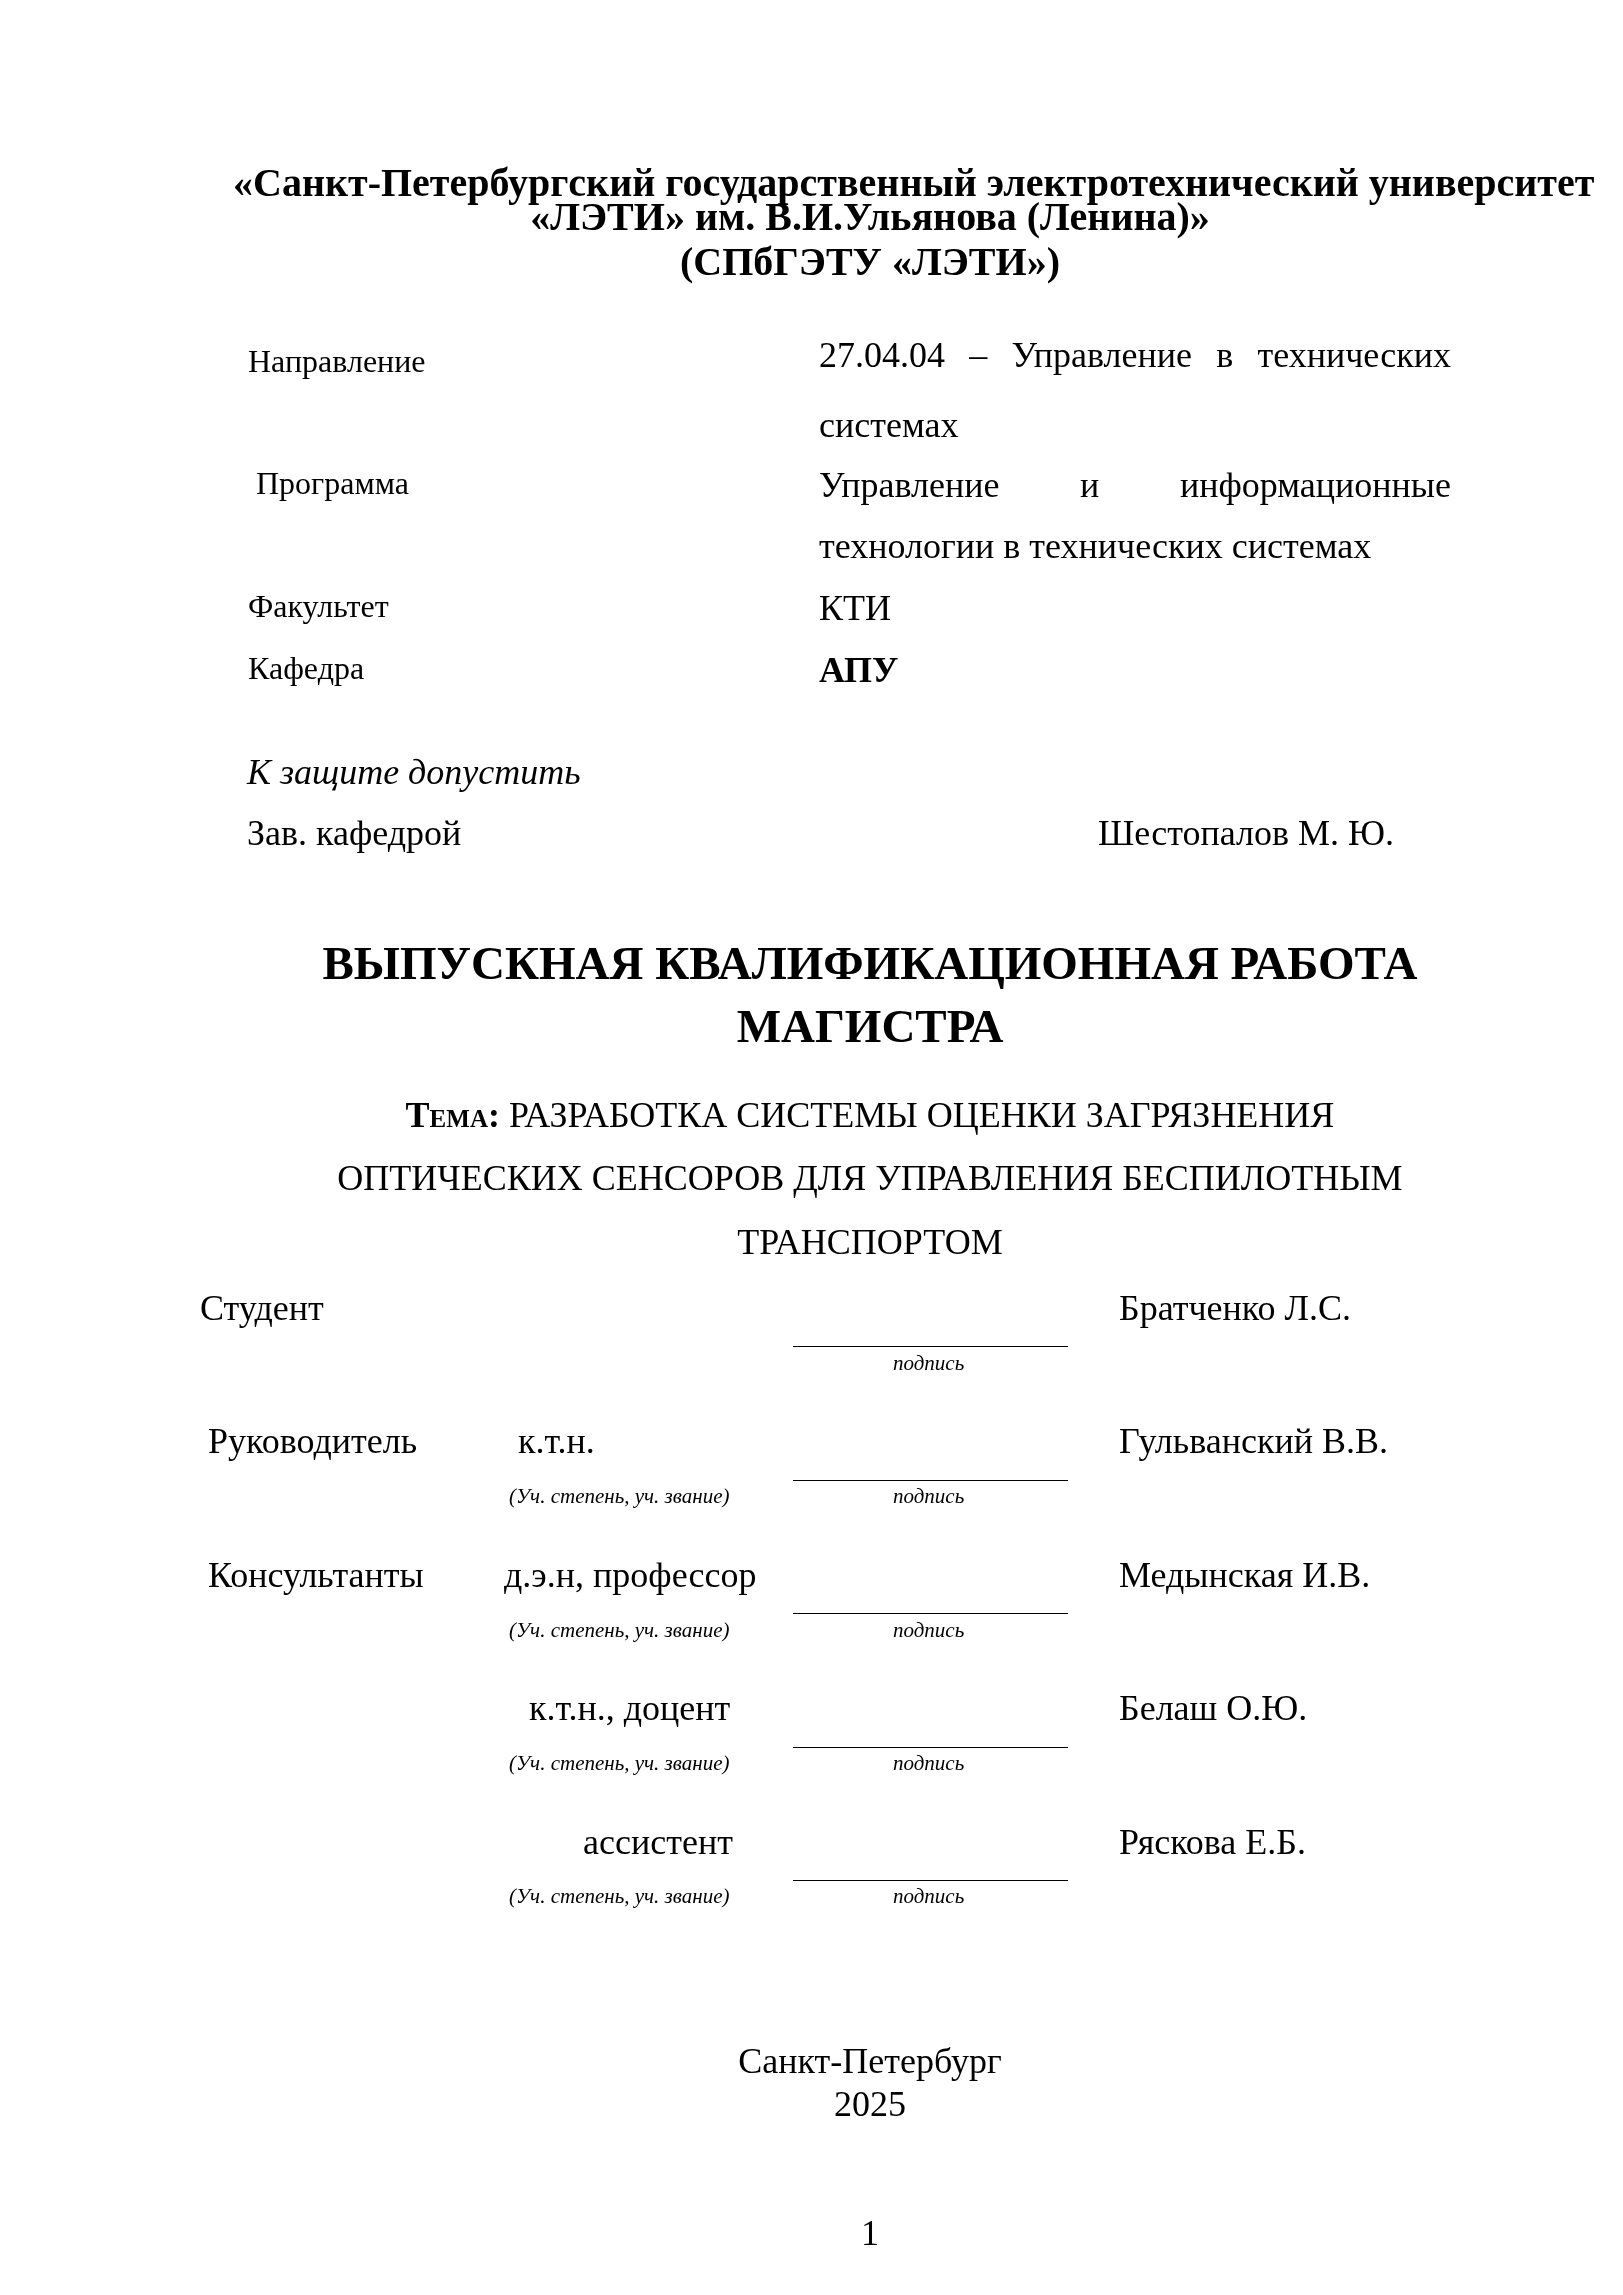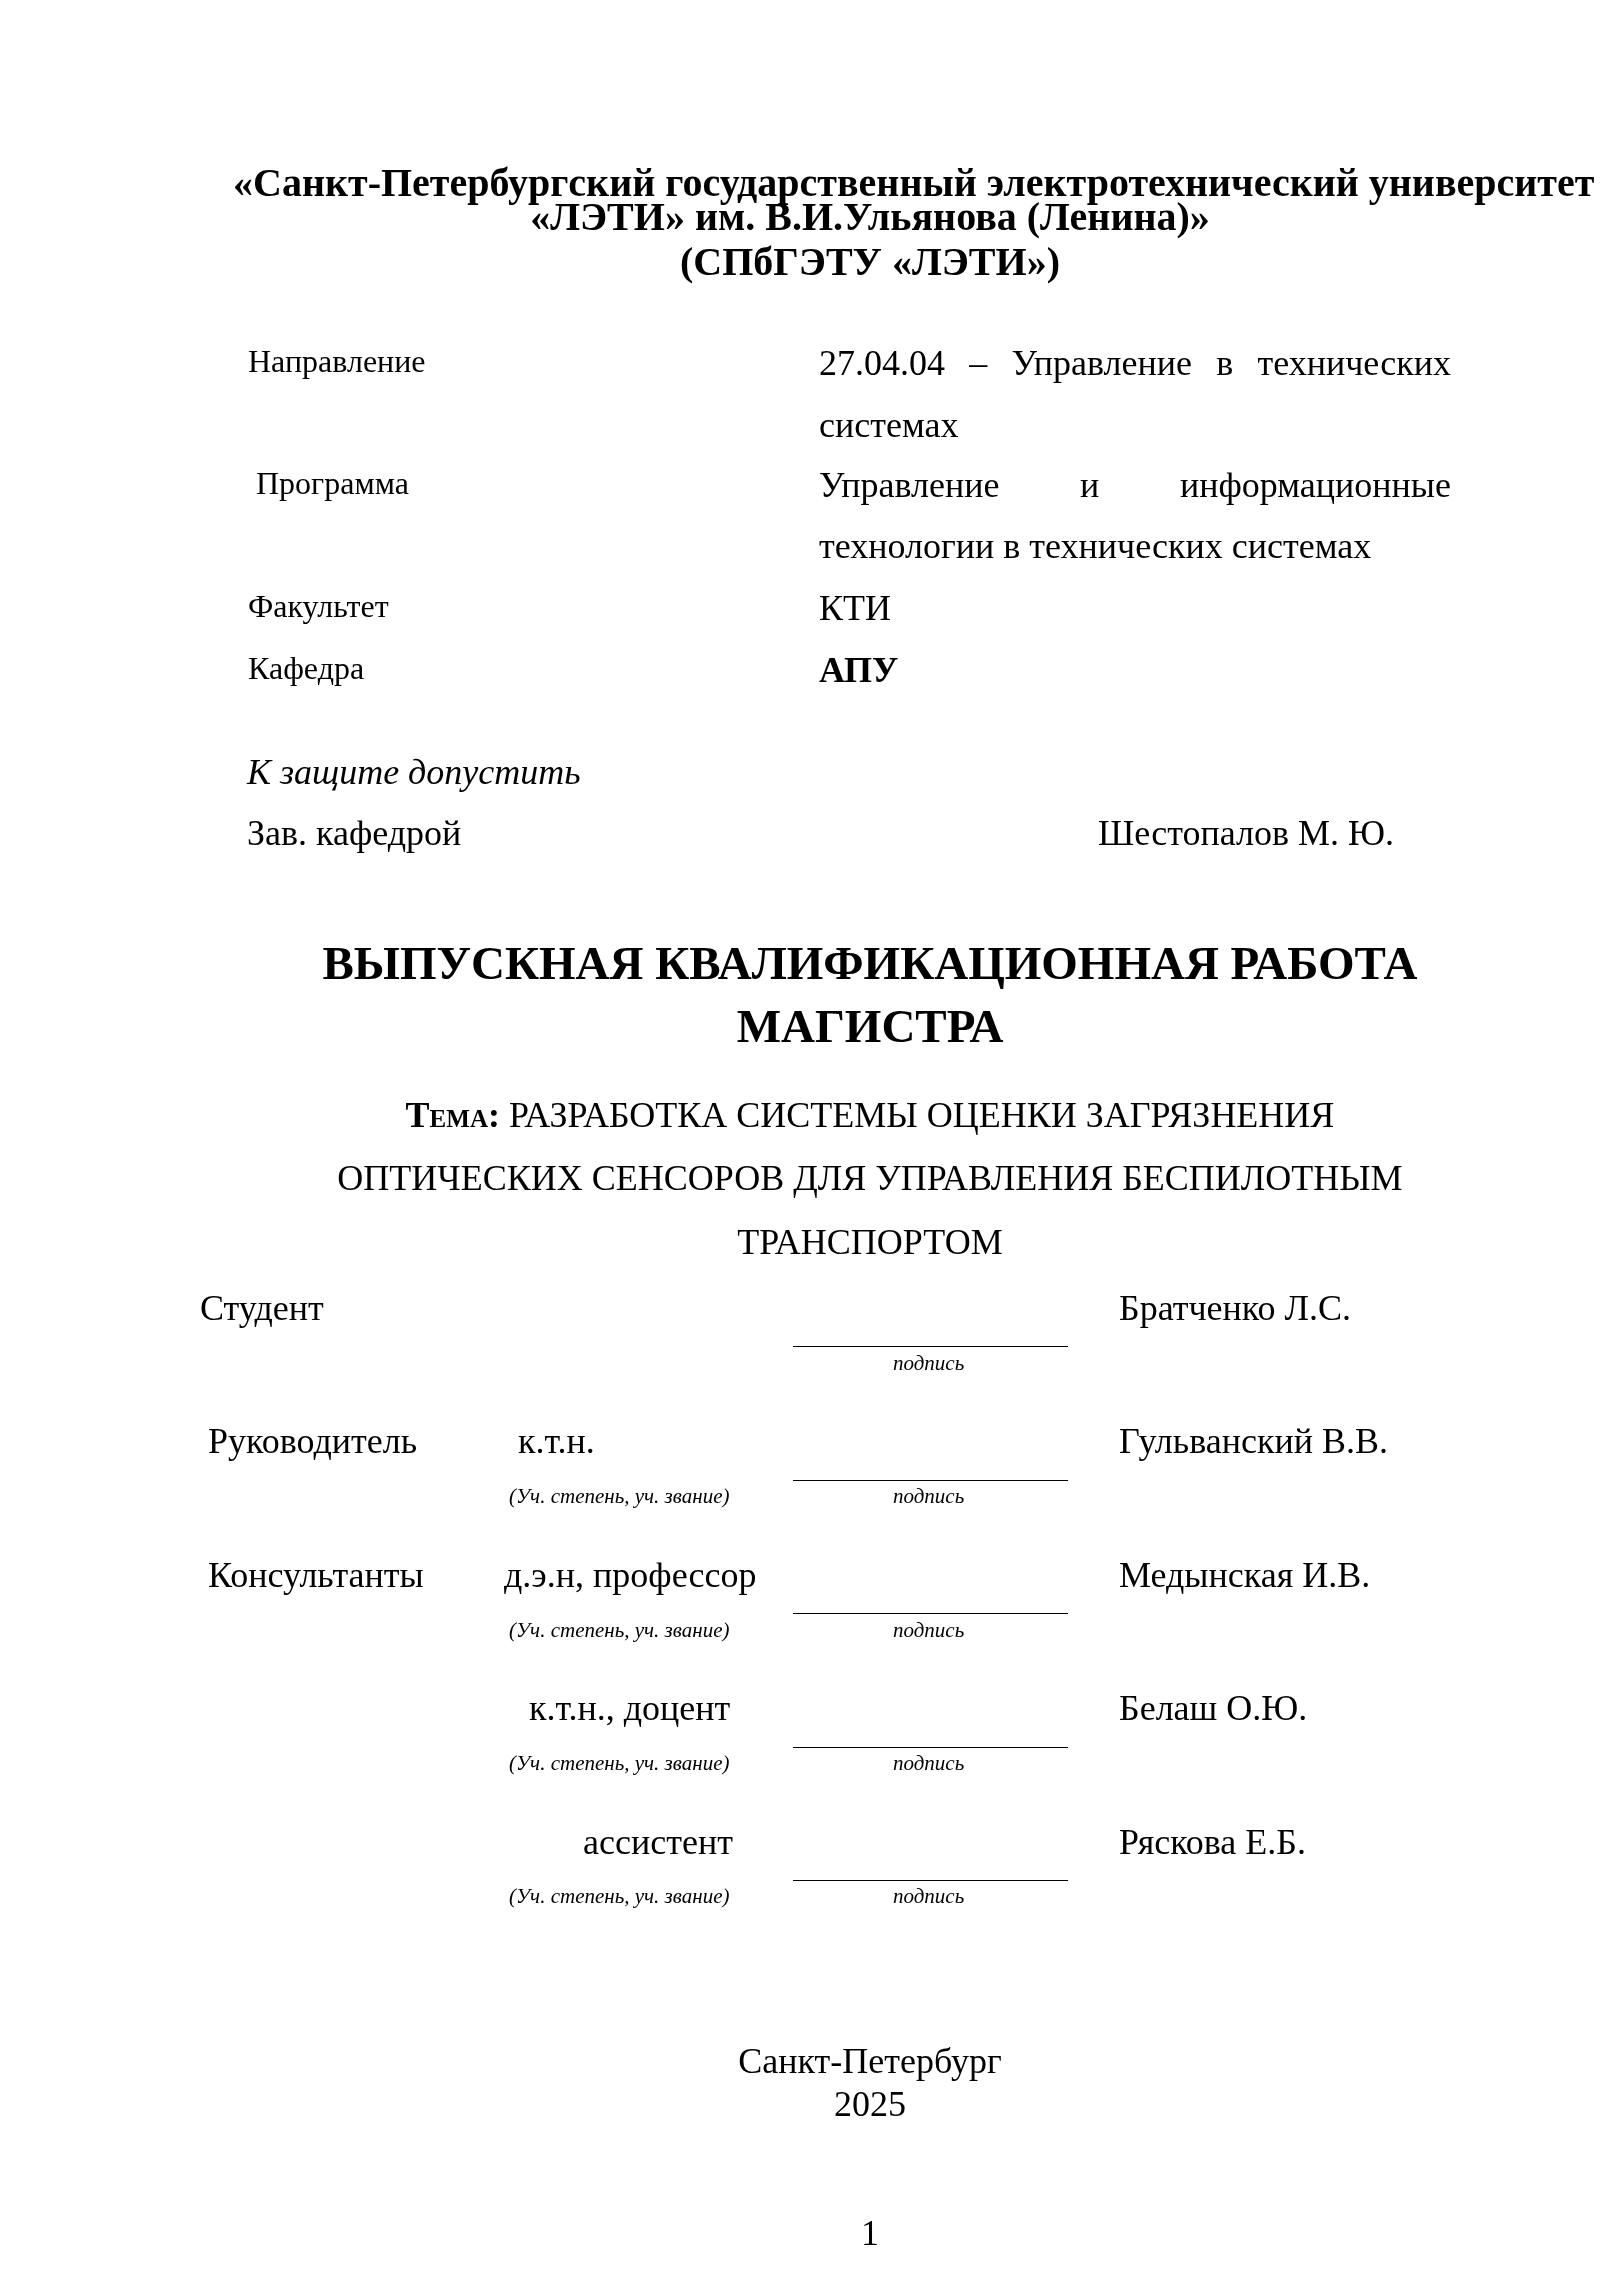--- a/index.html
+++ b/index.html
@@ -20,21 +20,21 @@
   .sig-line { position: absolute; height: 0; border-top: 1.6px solid #000; width: 275px; }
 </style>
 </head>
 <body>
 
 <div class="abs hdr" style="left:233px; top:163px;">«Санкт-Петербургский государственный электротехнический университет</div>
 <div class="abs hdr center" style="top:197px;">«ЛЭТИ» им. В.И.Ульянова (Ленина)»</div>
 <div class="abs hdr center" style="top:242px;">(СПбГЭТУ «ЛЭТИ»)</div>
 
 <div class="abs row-label" style="left:248px; top:345px;">Направление</div>
-<div class="abs row-value justify-line" style="left:819px; top:345px;text-align:right;">
+<div class="abs row-value justify-line" style="left:819px; top:337px;text-align:right;">
   <span>27.04.04</span>
   <span>–</span>
   <span>Управление</span>
   <span>в</span>
   <span>технических</span>
 </div>
 <div class="abs row-value" style="left:819px; top:407px;">системах</div>
 
 <div class="abs row-label" style="left:256px; top:467px;">Программа</div>
 <div class="abs row-value justify-line" style="left:819px; top:467px;">

